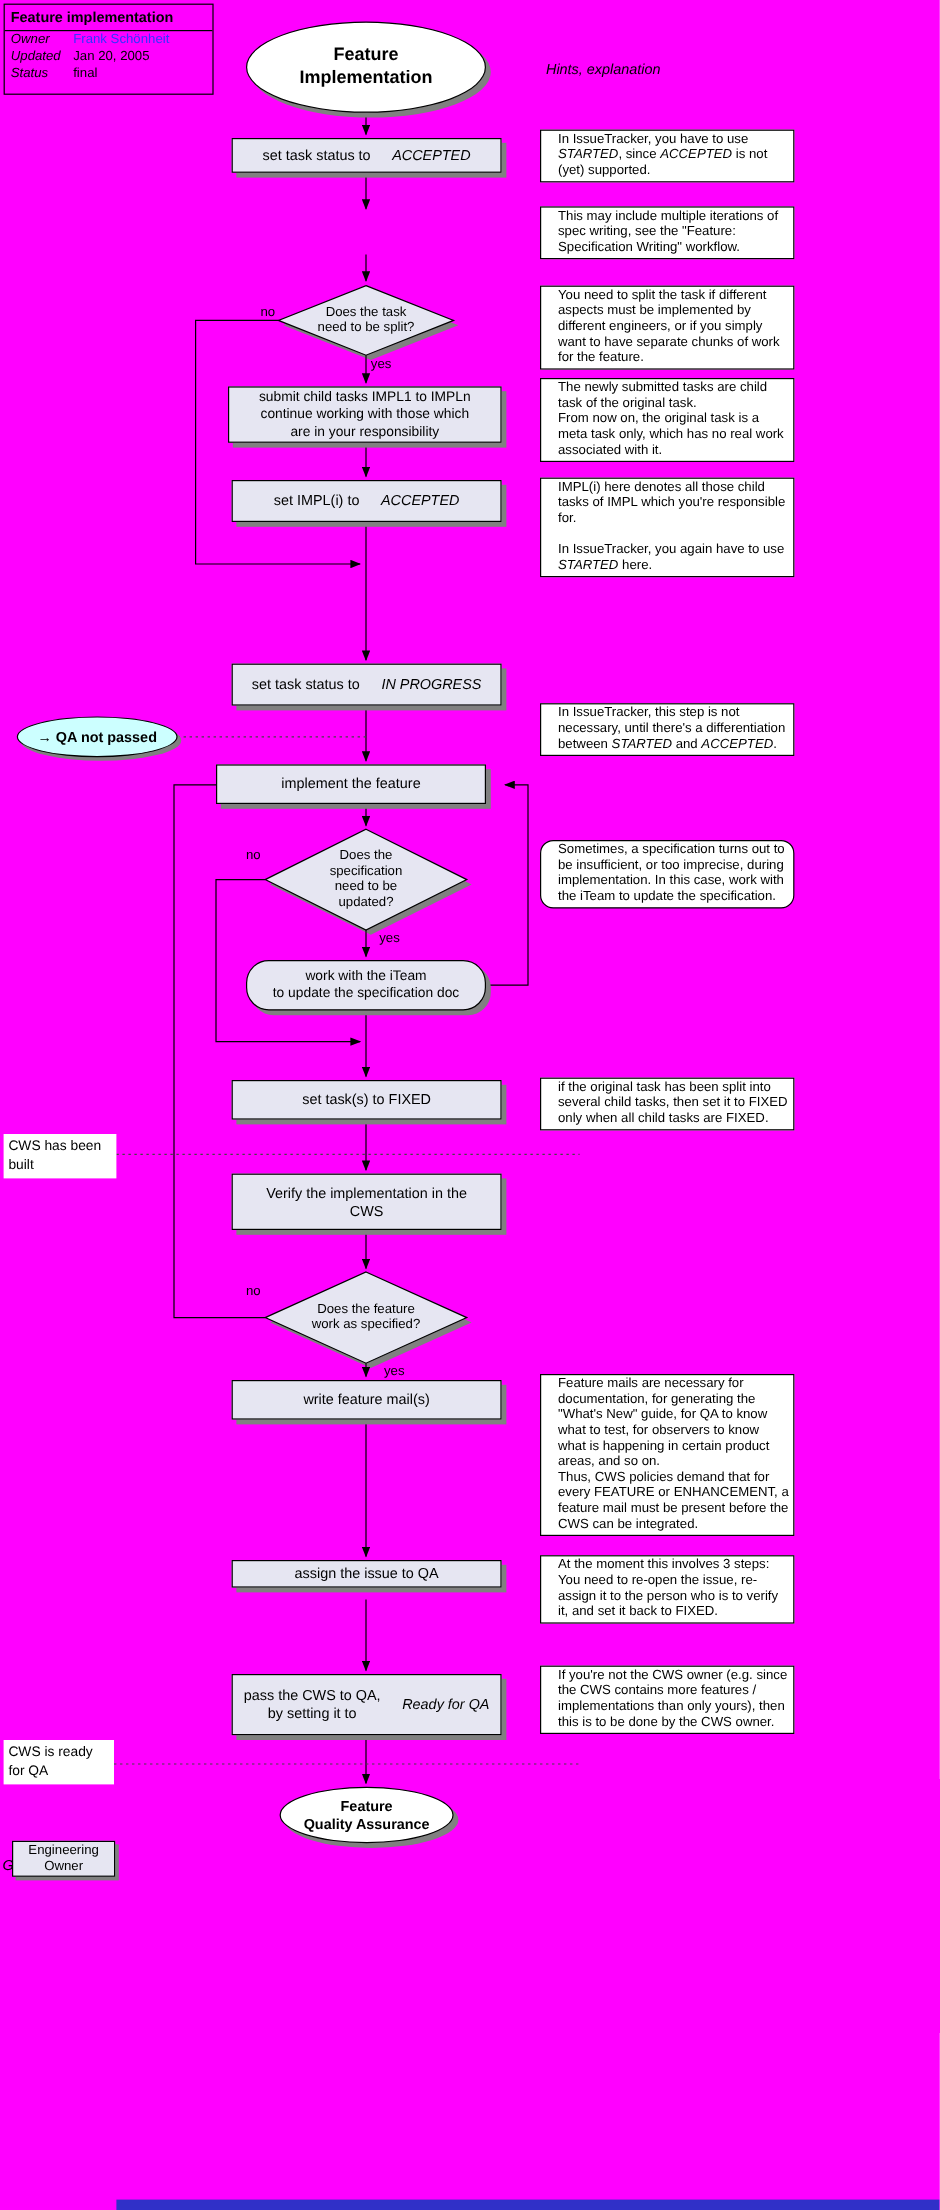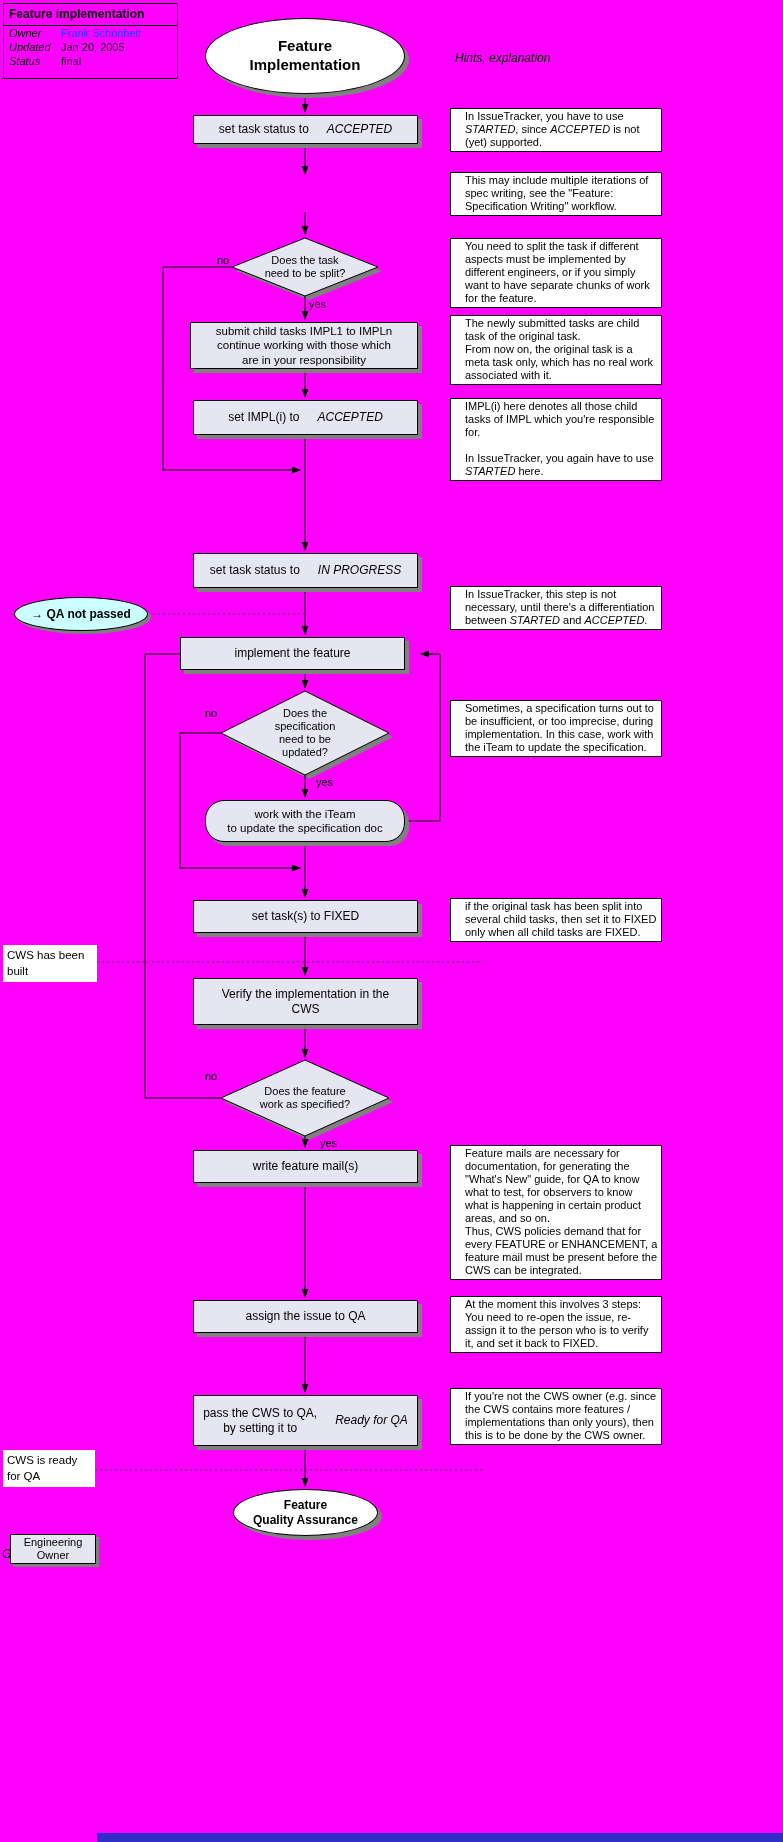--- a/index.html
+++ b/index.html
@@ -128,21 +128,21 @@
   <div class="oval qa" style="left:14px;top:597px;width:134px;height:34px;">→ QA not passed</div>
 
   <div class="node" style="left:180px;top:637px;width:225px;height:33px;">implement the feature</div>
 
   <div class="dtext" style="left:245px;top:705px;width:120px;height:56px;">Does the
 specification
 need to be
 updated?</div>
   <div class="tag" style="left:205px;top:707px;">no</div>
   <div class="tag" style="left:316px;top:776px;">yes</div>
-  <div class="hint" style="top:700px;">Sometimes, a specification turns out to be insufficient, or too imprecise, during implementation. In this case, work with the iTeam to update the specification.</div>
+  <div class="hint" style="top:700px;border-radius:11px;">Sometimes, a specification turns out to be insufficient, or too imprecise, during implementation. In this case, work with the iTeam to update the specification.</div>
 
   <div class="node" style="left:193px;top:900px;width:225px;height:33px;">set task(s) to FIXED</div>
 
   <div class="node stadium" style="left:205px;top:800px;width:200px;height:42px;">work with the iTeam
 to update the specification doc</div>
   <div class="hint" style="top:898px;">if the original task has been split into several child tasks, then set it to FIXED only when all child tasks are FIXED.</div>
 
   <div class="lbl" style="left:3px;top:945px;width:94px;">CWS has been
 built</div>
 
@@ -151,21 +151,21 @@
 
   <div class="dtext" style="left:225px;top:1080px;width:160px;height:36px;">Does the feature
 work as specified?</div>
   <div class="tag" style="left:205px;top:1070px;">no</div>
   <div class="tag" style="left:320px;top:1137px;">yes</div>
 
   <div class="node" style="left:193px;top:1150px;width:225px;height:33px;">write feature mail(s)</div>
   <div class="hint" style="top:1145px;">Feature mails are necessary for documentation, for generating the "What's New" guide, for QA to know what to test, for observers to know what is happening in certain product areas, and so on.
 Thus, CWS policies demand that for every FEATURE or ENHANCEMENT, a feature mail must be present before the CWS can be integrated.</div>
 
-  <div class="node" style="left:193px;top:1300px;width:225px;height:33px;text-align:center;">assign the issue to QA</div>
+  <div class="node" style="left:193px;top:1300px;width:225px;height:23px;text-align:center;">assign the issue to QA</div>
   <div class="hint" style="top:1296px;">At the moment this involves 3 steps: You need to re-open the issue, re-assign it to the person who is to verify it, and set it back to FIXED.</div>
 
   <div class="node" style="left:193px;top:1395px;width:225px;height:51px;"><span>pass the CWS to QA,
 by setting it to </span><span style="font-style: italic;">Ready for QA</span></div>
   <div class="hint" style="top:1388px;">If you're not the CWS owner (e.g. since the CWS contains more features / implementations than only yours), then this is to be done by the CWS owner.</div>
 
   <div class="lbl" style="left:3px;top:1450px;width:92px;">CWS is ready
 for QA</div>
 
   <div class="oval" style="left:233px;top:1489px;width:145px;height:47px;font-size:12px;line-height:1.2;">Feature

